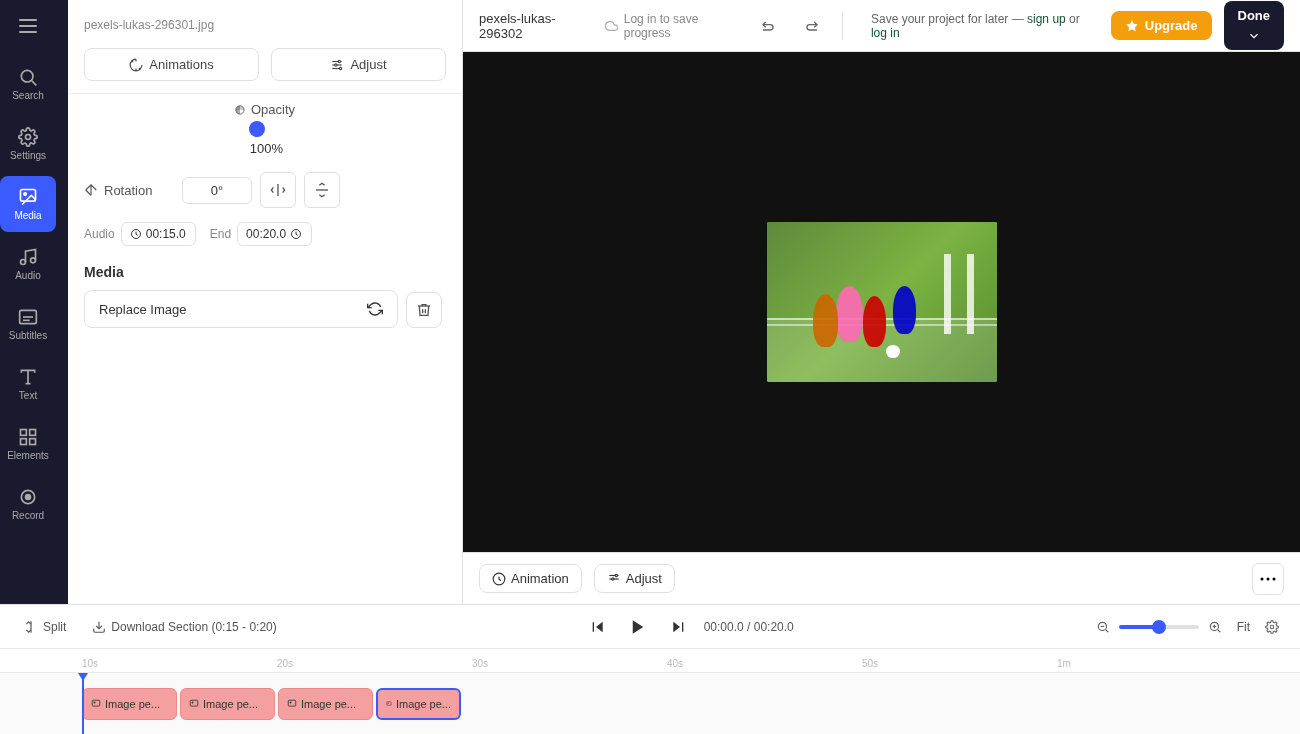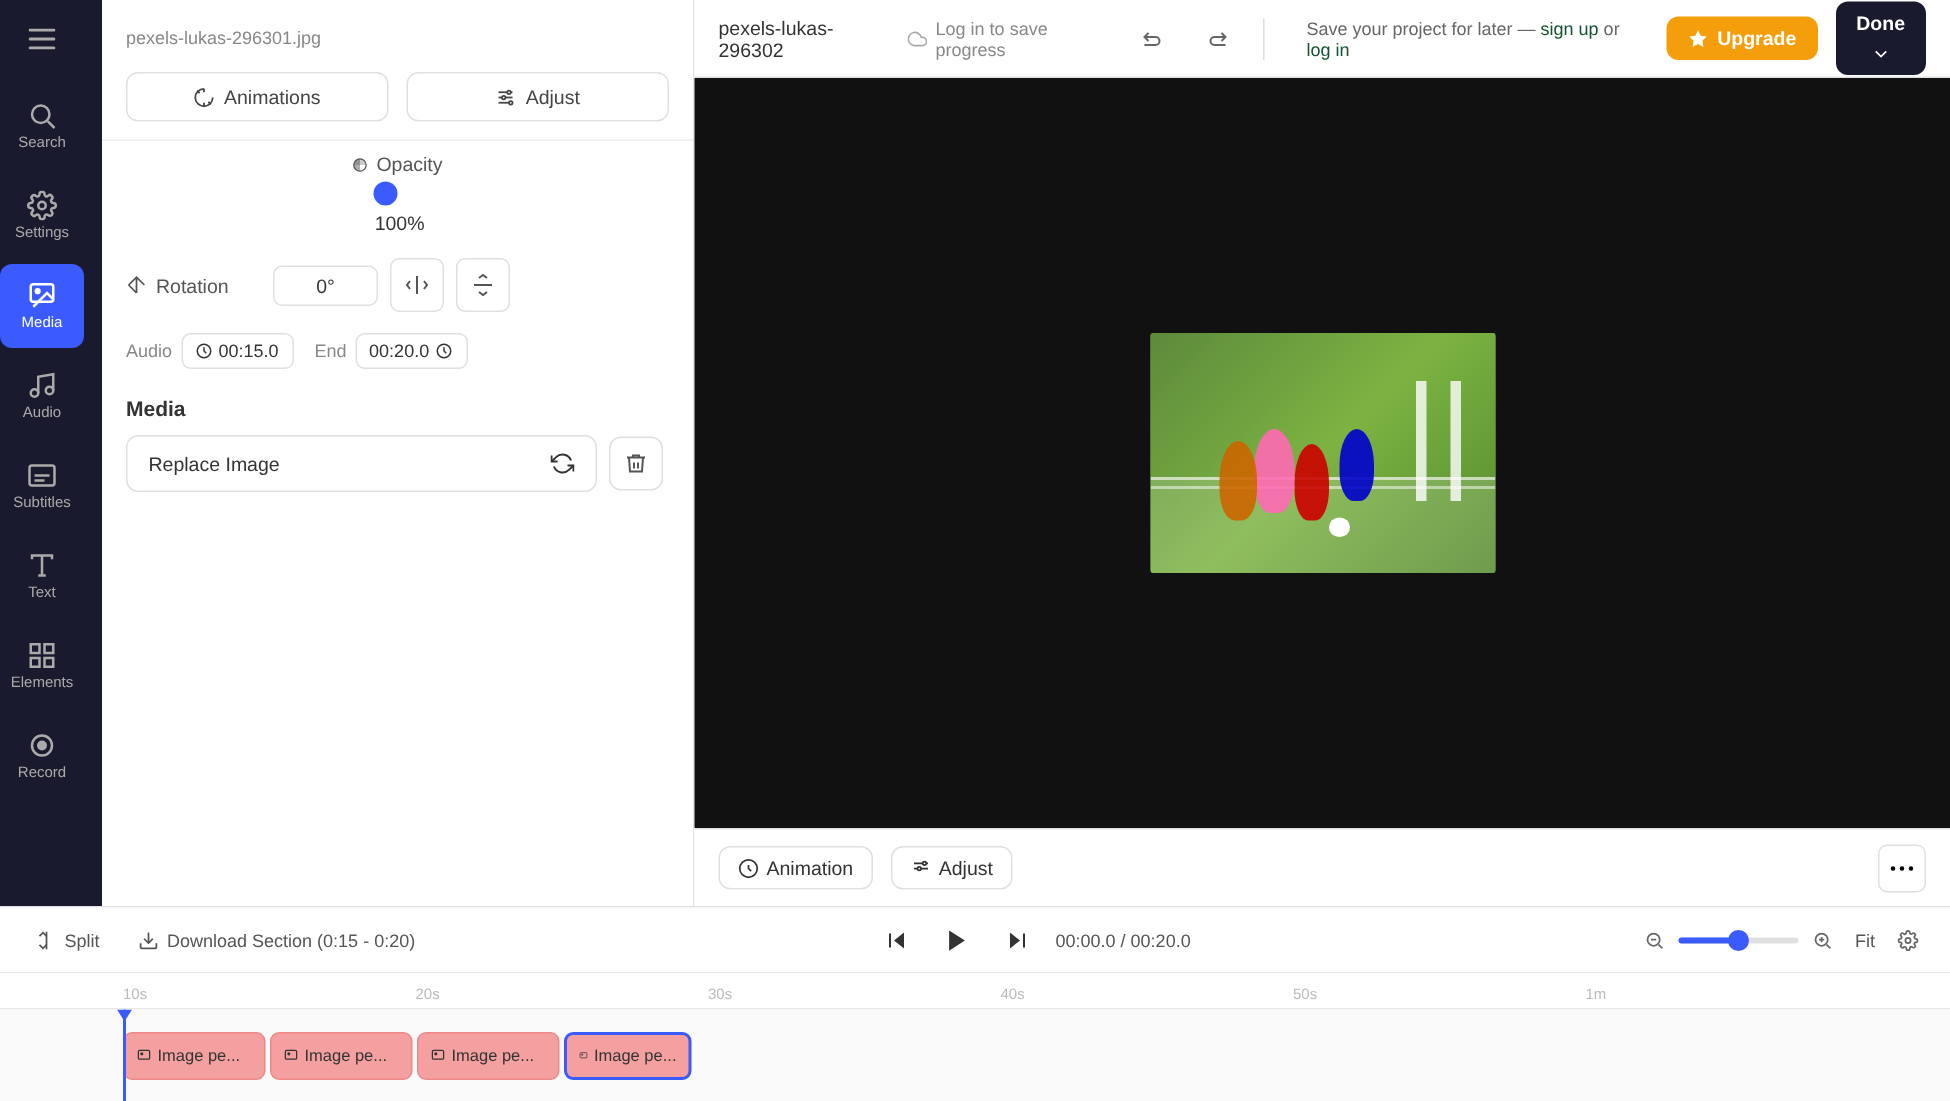--- a/index.html
+++ b/index.html
@@ -202,21 +202,21 @@
       height: 36px;
       border: 1px solid #e0e0e0;
       border-radius: 8px;
       background: #fff;
       display: flex;
       align-items: center;
       justify-content: center;
       cursor: pointer;
       color: #555;
     }
-    .media-actions { display: flex; gap: 8px; align-items: center; }
+    .media-actions { display: flex; gap: 8px; align-items: flex-end; }
 
     
     .main-area {
       flex: 1;
       display: flex;
       flex-direction: column;
       background: #fff;
     }
 
     

